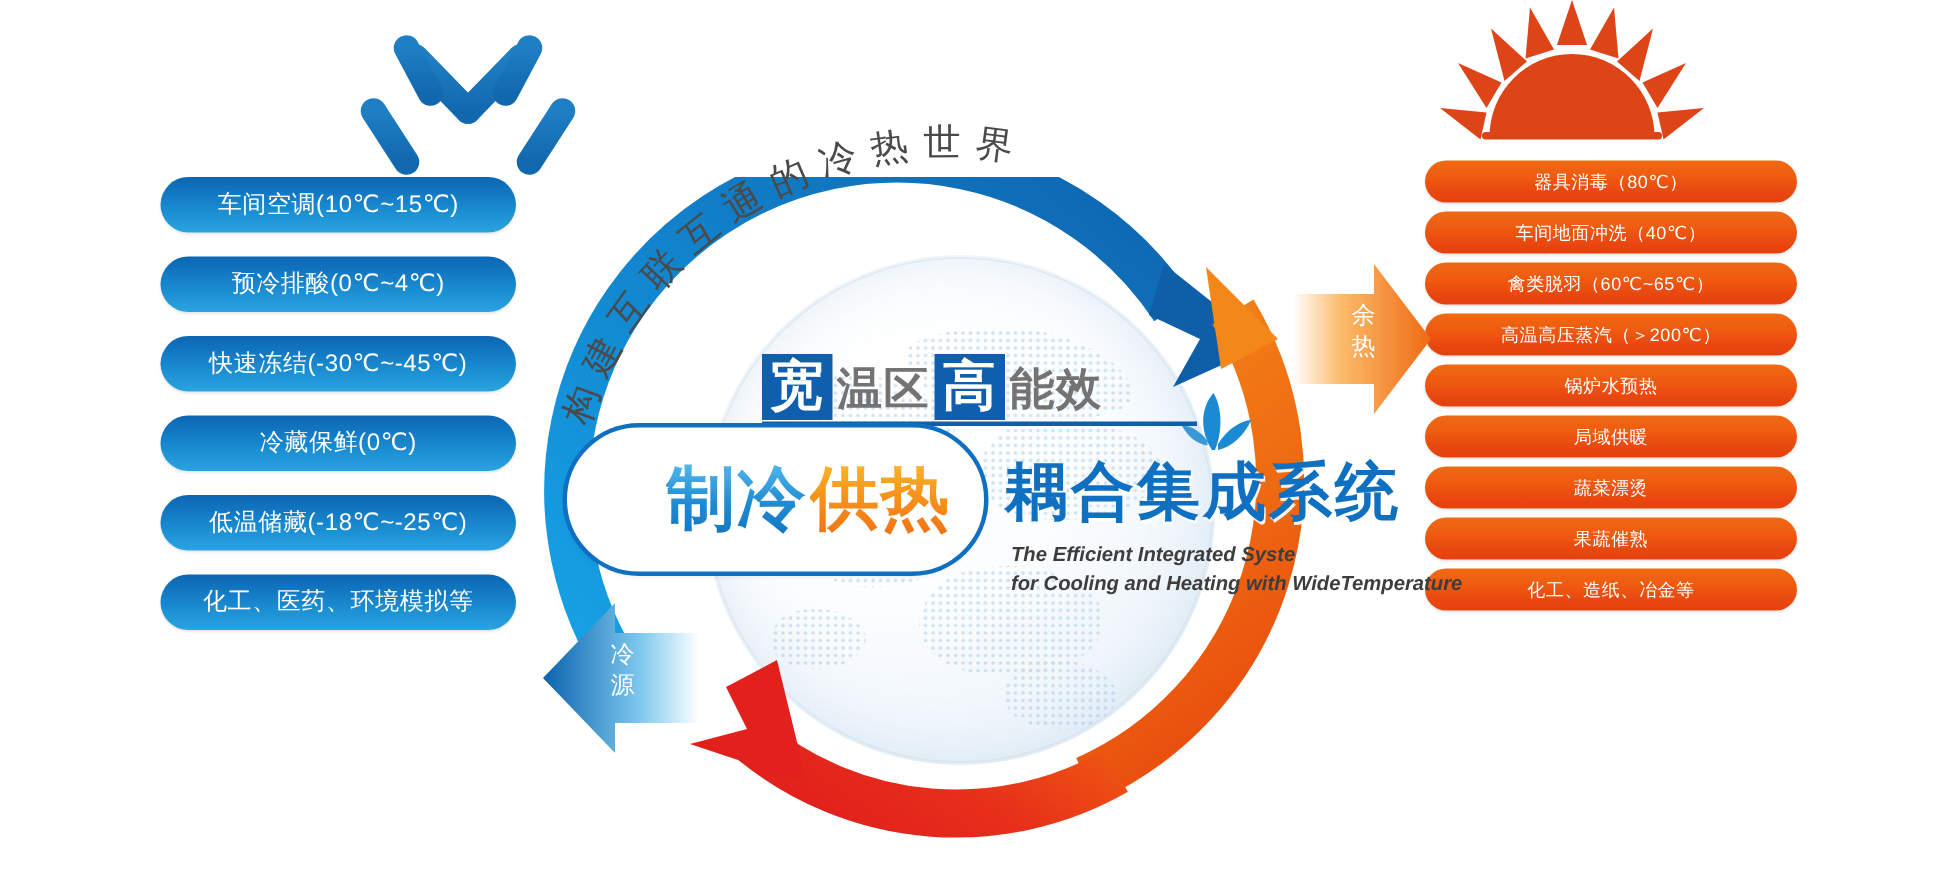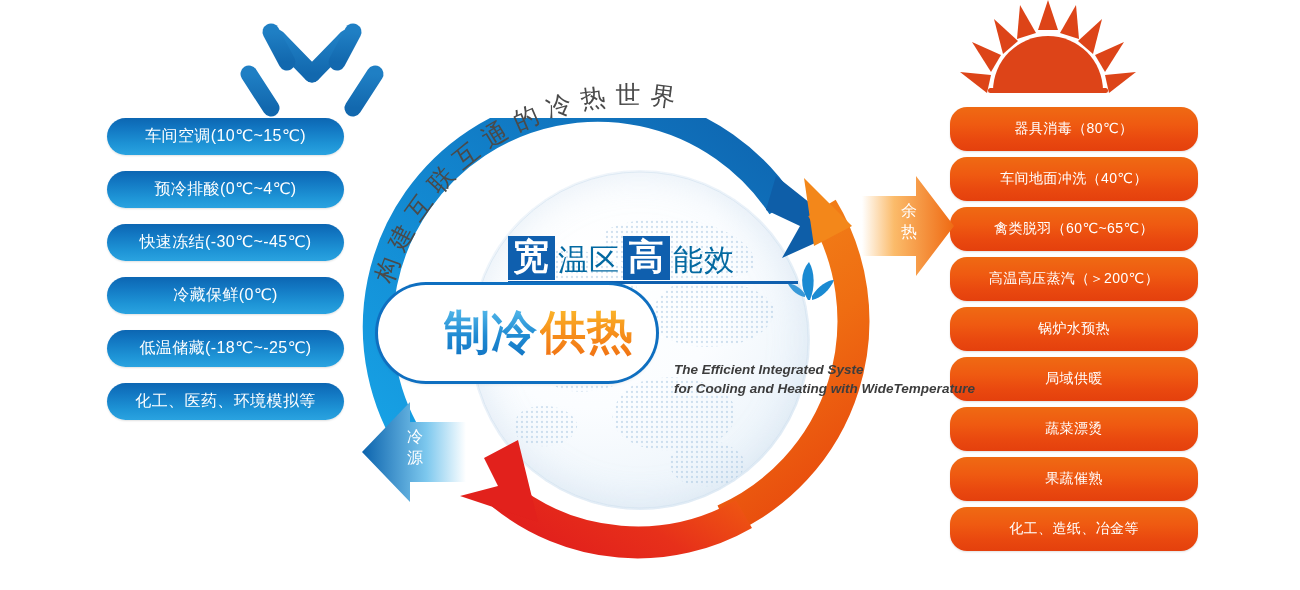--- a/index.html
+++ b/index.html
@@ -29,23 +29,23 @@
     letter-spacing:.4px;
     box-sizing:border-box;
   }
   .pill-cold{
     width:237px;height:37px;border-radius:19px;
     background:linear-gradient(180deg,#0c66b2 0%,#1277c2 28%,#1e94d6 72%,#2aa3e0 100%);
     font-size:16px;
     box-shadow:0 1px 2px rgba(0,0,0,.12);
   }
   .pill-hot{
-    width:248px;height:44px;border-radius:17px;
+    width:248px;height:28px;border-radius:17px;
     background:linear-gradient(180deg,#ef6a13 0%,#ef5a11 40%,#e9480f 75%,#e4400d 100%);
-    font-size:14px;
+    font-size:12px;
     box-shadow:0 1px 2px rgba(0,0,0,.12);
   }
 
   
   .ring-wrap{position:absolute;left:352px;top:118px;width:560px;height:460px;}
   .globe{
     position:absolute;left:118px;top:52px;width:340px;height:340px;border-radius:50%;
     background:
       radial-gradient(circle at 36% 30%,#ffffff 0%,#fbfdff 42%,#eef5fb 72%,#e2edf7 100%);
     box-shadow:inset 0 0 40px rgba(160,190,220,.28);
@@ -69,21 +69,21 @@
   
   .logo{position:absolute;left:378px;top:228px;width:570px;height:175px;}
 
   .kw-line{position:absolute;left:130px;top:8px;display:flex;align-items:flex-end;}
   .kw-box{
     background:#0f5fae;color:#ffffff;font-weight:bold;
     font-size:36px;line-height:40px;padding:1px 5px 3px 5px;
     letter-spacing:1px;
   }
   .kw-plain{
-    color:#0369a1;font-weight:normal;font-size:30px;line-height:40px;
+    color:#737373;font-weight:bold;font-size:30px;line-height:40px;
     padding:0 3px;letter-spacing:1px;
   }
   .kw-underline{
     position:absolute;left:130px;top:53px;width:290px;height:3px;background:#0f5fae;
   }
 
   .lozenge{
     position:absolute;left:0px;top:57px;width:278px;height:96px;
     border:4px solid #ffffff;border-radius:48px;
     background:#ffffff;
@@ -313,20 +313,21 @@
     <div class="leaf">
       <svg viewBox="0 0 46 42" width="46" height="42" aria-hidden="true">
         <g fill="#1a8ad2">
           <path d="M20 40 C12 28 12 12 21 2 C27 12 27 28 22 40 Z"></path>
           <path d="M24 36 C30 26 40 20 46 20 C42 30 33 38 24 40 Z"></path>
           <path d="M17 34 C12 27 4 23 0 24 C4 31 10 36 17 37 Z" opacity=".85"></path>
         </g>
       </svg>
     </div>
 
+    <div class="sys-title">耦合集成系统</div>
 
     <div class="eng">
       <div>The Efficient Integrated Syste</div>
       <div>for Cooling and Heating with WideTemperature</div>
     </div>
   </div>
 
 </div>
 
 </body></html>

